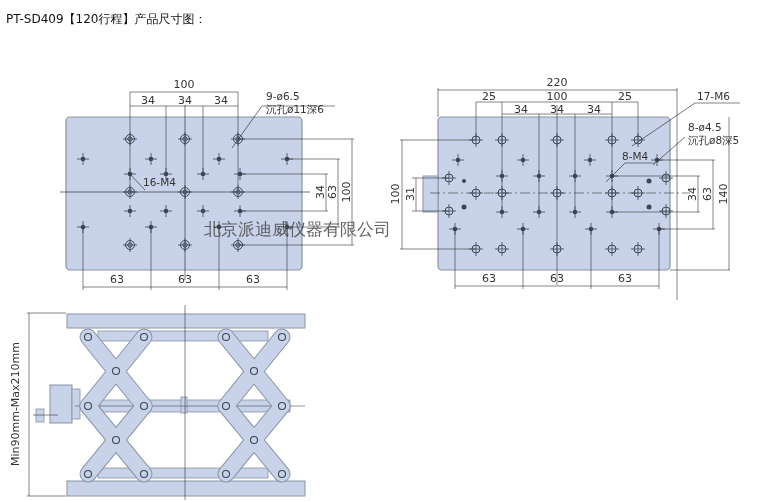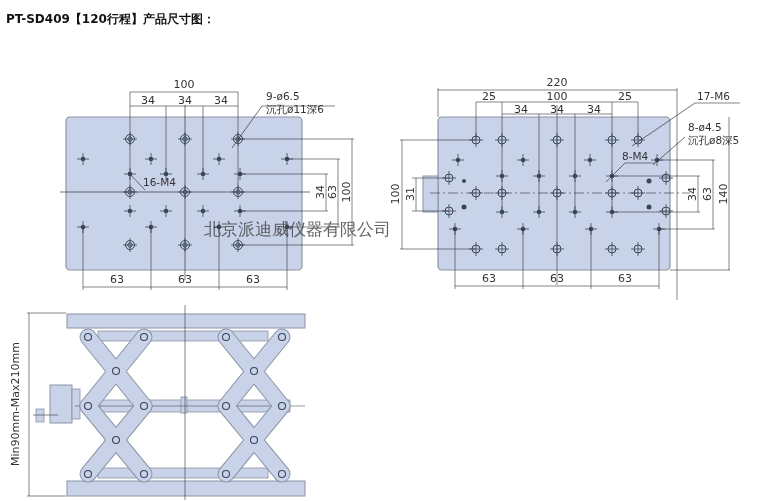--- a/index.html
+++ b/index.html
@@ -1,17 +1,17 @@
 <!DOCTYPE html>
 <html><head>
 <meta charset="utf-8">
 <style>
   html,body{margin:0;padding:0;background:#ffffff;}
   body{width:758px;height:501px;position:relative;overflow:hidden;font-family:"DejaVu Sans",sans-serif;}
-  .title{position:absolute;left:6px;top:11px;font-size:12px;font-weight:bold;color:#111;letter-spacing:0px;white-space:nowrap;}
+  .title{position:absolute;left:6px;top:11px;font-size:12px;font-weight:normal;color:#111;letter-spacing:0px;white-space:nowrap;}
   svg{position:absolute;left:0;top:0;}
   .dim{font-family:"DejaVu Sans",sans-serif;font-size:11px;fill:#333;}
   .note{font-family:"DejaVu Sans",sans-serif;font-size:10.5px;fill:#333;}
   .wm{font-family:"DejaVu Sans",sans-serif;font-size:17px;fill:#4a4a4a;opacity:0.85;}
 </style>
 </head>
 <body>
 
 <div class="title">PT-SD409【120行程】产品尺寸图：</div>
 

